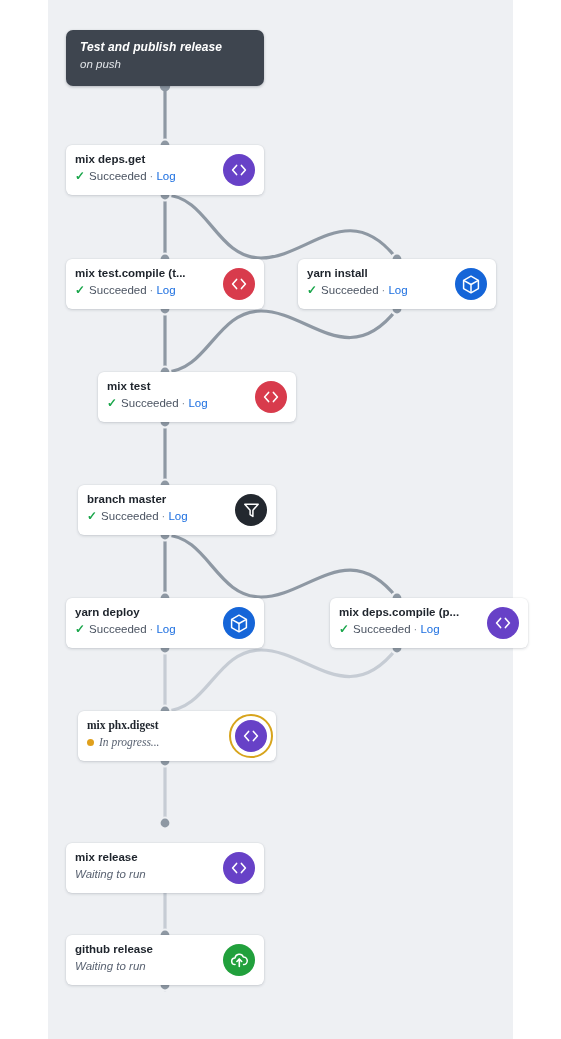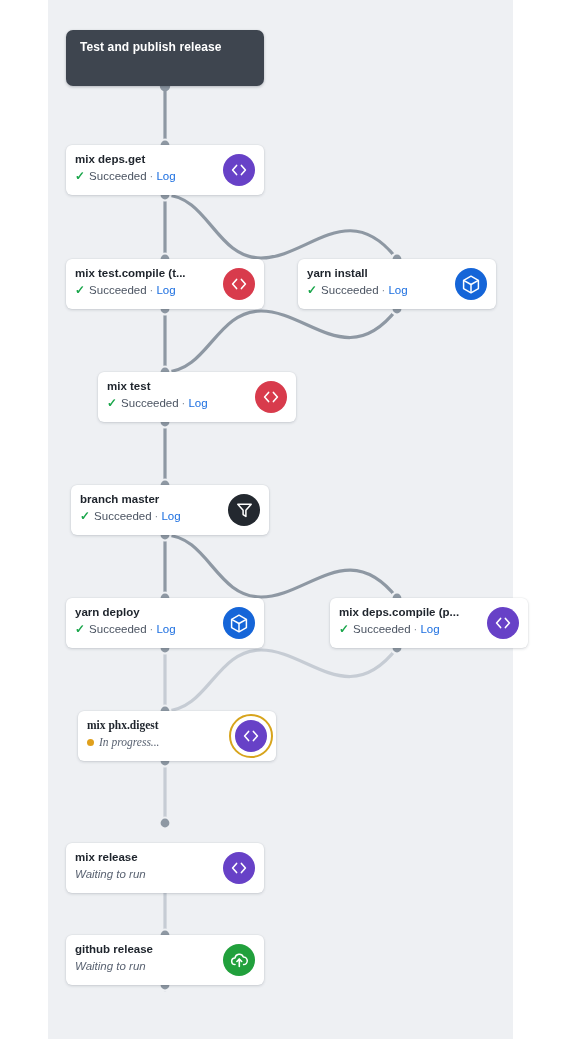--- a/index.html
+++ b/index.html
@@ -35,20 +35,21 @@
   
   .trigger-card {
     position: absolute;
     width: 198px;
     height: 56px;
     background: #3e454f;
     border-radius: 7px;
     box-shadow: 0 1px 3px rgba(22,28,38,0.28);
     padding: 9px 14px 0 14px;
     z-index: 5;
+    font-style: italic;
   }
   .trigger-title {
     color: #ffffff;
     font-size: 12px;
     font-weight: bold;
     line-height: 16px;
     letter-spacing: 0.1px;
   }
   .trigger-sub {
     color: #e2e5e9;
@@ -216,20 +217,21 @@
           <circle cx="349" cy="309" r="4.4" fill="#8e98a3"></circle>
         <circle cx="349" cy="598" r="6.6" fill="#eef0f3"></circle>
           <circle cx="349" cy="598" r="4.4" fill="#8e98a3"></circle>
         <circle cx="349" cy="648" r="6.6" fill="#eef0f3"></circle>
           <circle cx="349" cy="648" r="4.4" fill="#8e98a3"></circle>
       </g>
     </svg>
 
     <div class="trigger-card" style="left:18px; top:30px;">
       <div class="trigger-title">Test and publish release</div>
+      <div class="trigger-sub">on push</div>
     </div>
 
     <div id="nodes">
         <div class="node" style="left: 18px; top: 145px;">
           <div class="node-body">
             <div class="node-title">mix deps.get</div>
             <div class="node-status">
               <span class="status-check">✓</span>
               <span>Succeeded</span>
               <span class="status-sep">·</span>
@@ -288,21 +290,21 @@
               <a class="status-log" href="#">Log</a>
             </div>
           </div>
           <div class="badge" style="background: rgb(216, 59, 76);">
             <svg width="16" height="12" viewBox="0 0 16 12" aria-hidden="true">
               <path d="M5.6 1.4 L1.6 6 L5.6 10.6" fill="none" stroke="#fff" stroke-width="1.6" stroke-linecap="round" stroke-linejoin="round"></path>
               <path d="M10.4 1.4 L14.4 6 L10.4 10.6" fill="none" stroke="#fff" stroke-width="1.6" stroke-linecap="round" stroke-linejoin="round"></path>
             </svg>
           </div>
         </div>
-        <div class="node" style="left: 23px; top: 485px;">
+        <div class="node" style="left: 30px; top: 485px;">
           <div class="node-body">
             <div class="node-title">branch master</div>
             <div class="node-status">
               <span class="status-check">✓</span>
               <span>Succeeded</span>
               <span class="status-sep">·</span>
               <a class="status-log" href="#">Log</a>
             </div>
           </div>
           <div class="badge" style="background: rgb(35, 40, 47);">

